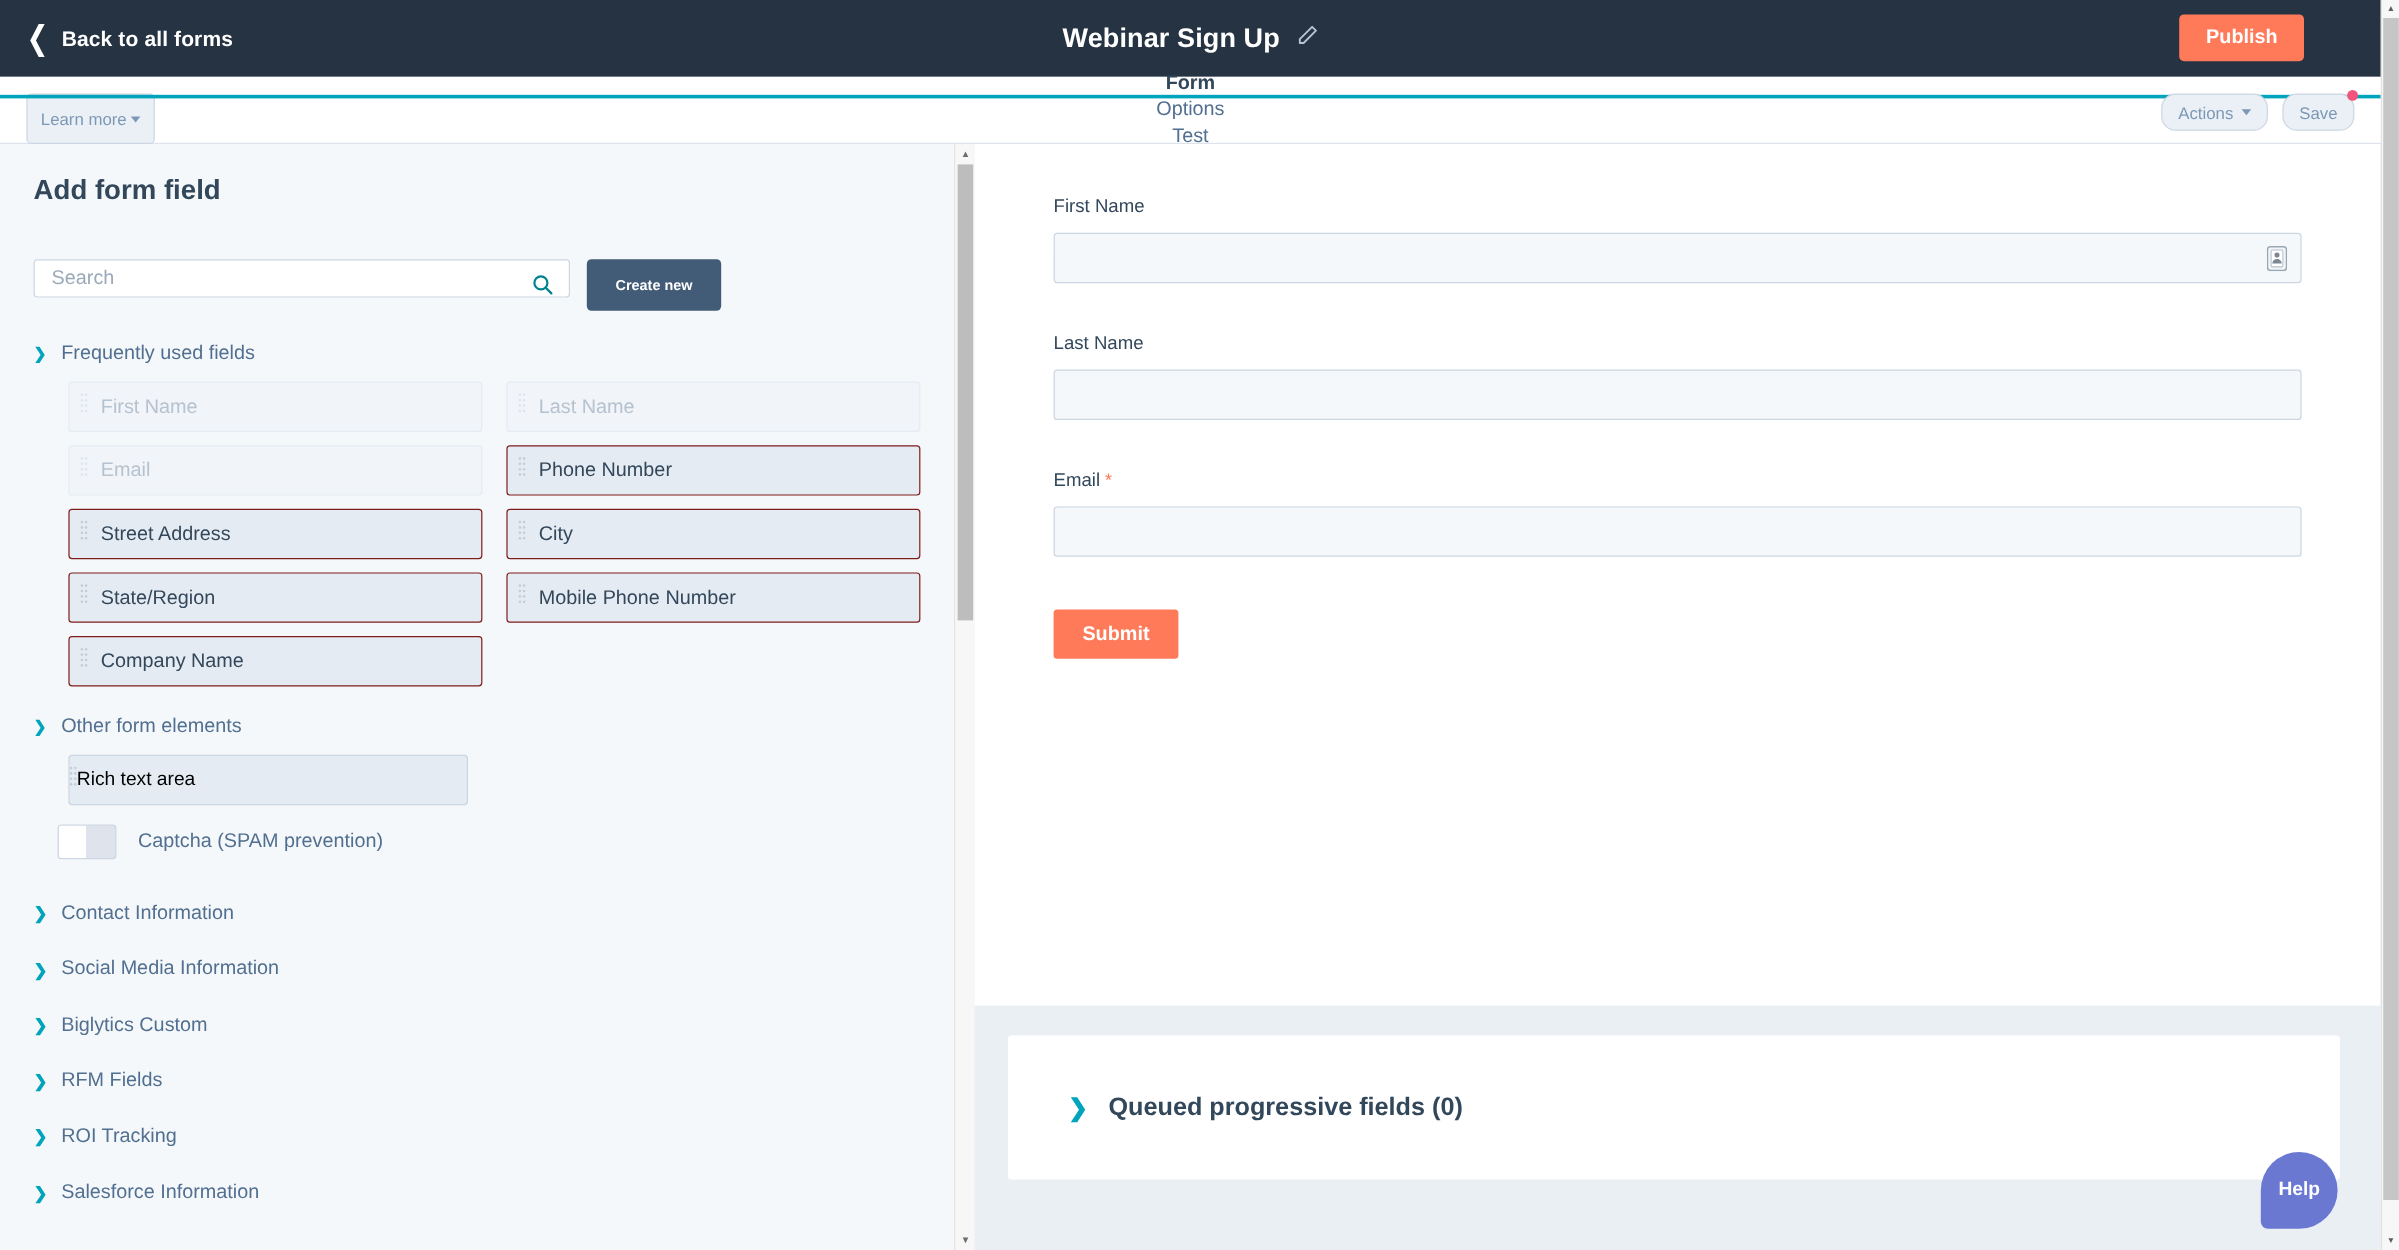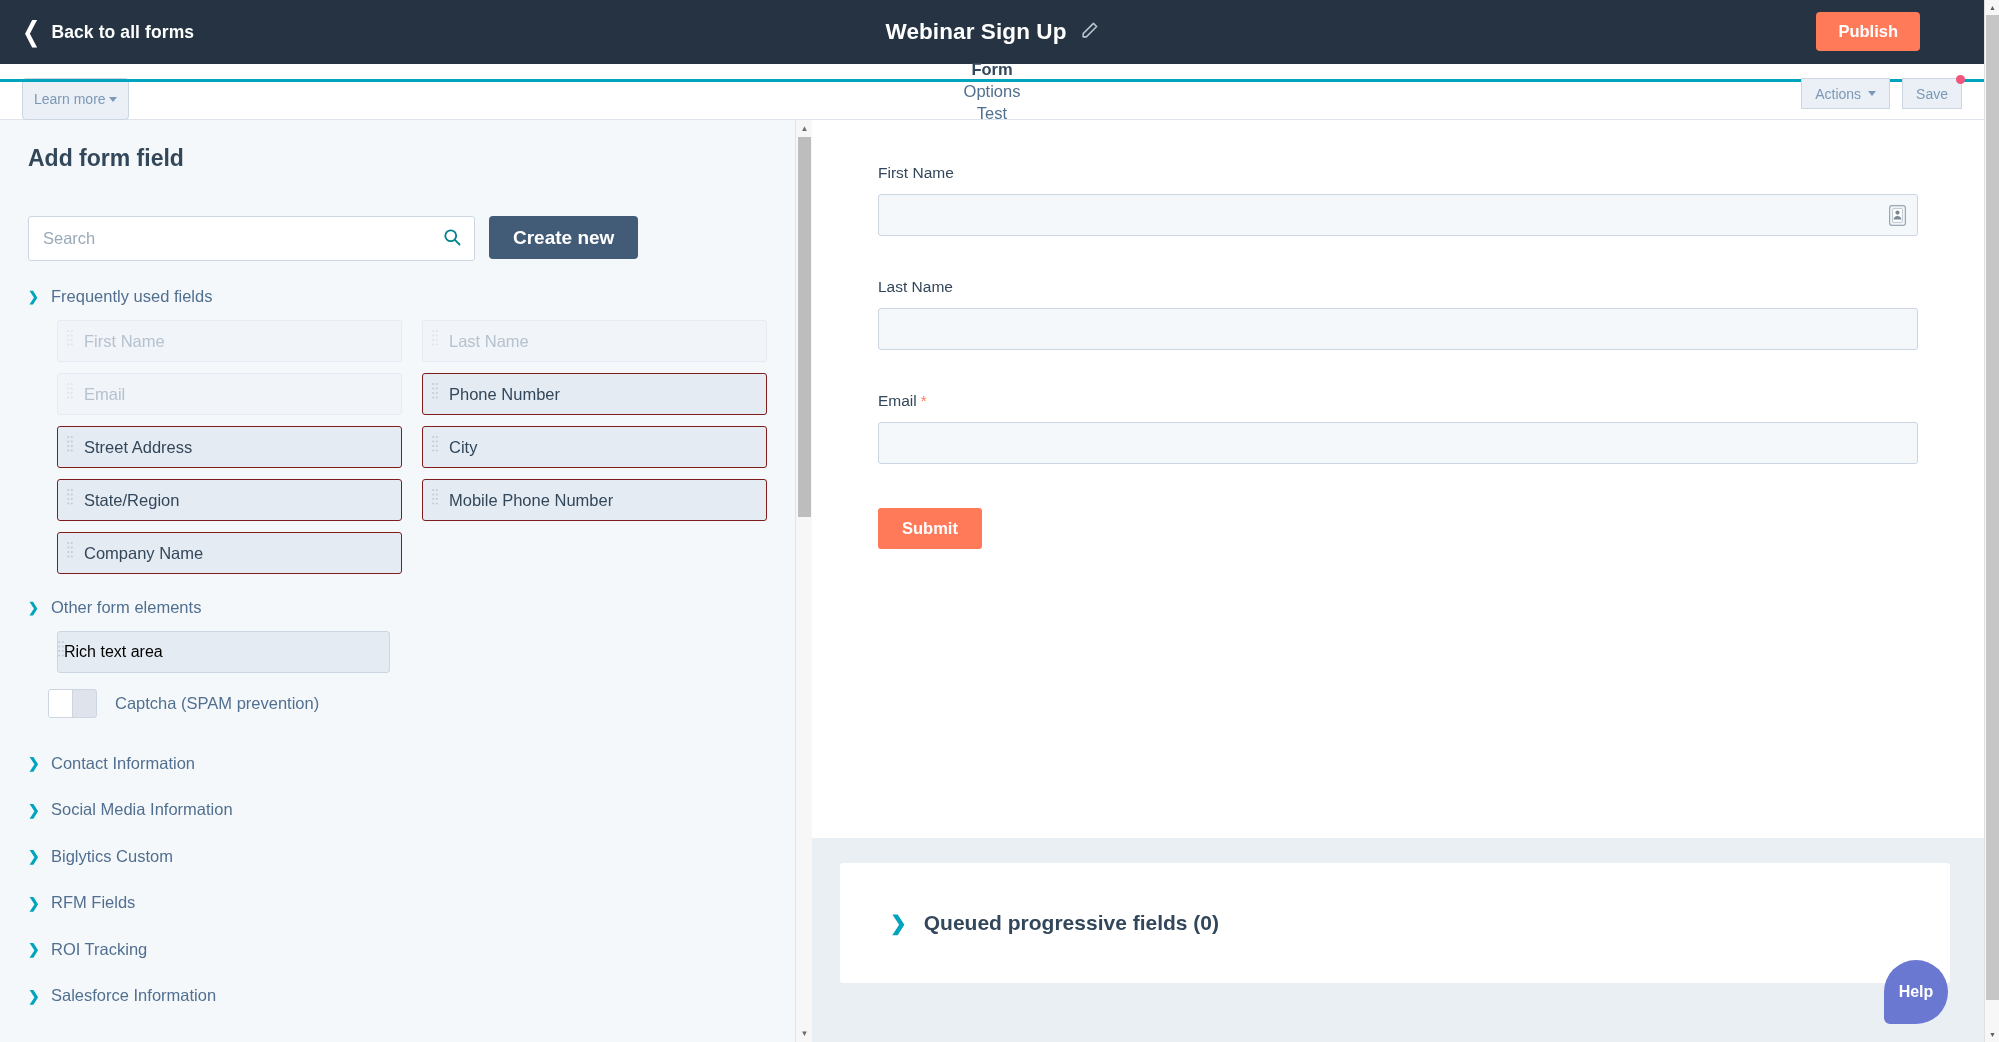--- a/index.html
+++ b/index.html
@@ -68,57 +68,57 @@
     font-size: 16.5px; color: #516f90; cursor: pointer;
     border-bottom: 3px solid transparent; position: relative; top: 1px;
   }
   .tab.active { color: #33475b; font-weight: 600; border-bottom-color: #00a4bd; }
 
   .right-actions {
     position: absolute; right: 22px; top: 14px; display: flex; gap: 12px;
   }
   .ghost-btn {
     background: #eaf0f6; color: #7c98b6; border: 1px solid #cbd6e2;
-    border-radius: 0; height: 31px; padding: 0 13px;
+    border-radius: 12px; height: 31px; padding: 0 13px;
     font-family: "Liberation Sans", sans-serif; font-size: 14px;
     display: flex; align-items: center; gap: 7px; cursor: pointer;
     position: relative;
   }
   .notif-dot {
     position: absolute; right: -4px; top: -4px;
     width: 9px; height: 9px; border-radius: 50%; background: #f2547d;
   }
 
   
   .left-panel {
     position: absolute; left: 0; top: 120px; width: 800px; height: 922px;
     background: #f5f8fa; overflow: hidden;
   }
   .panel-title {
     margin: 25px 0 0 28px; font-size: 23px; font-weight: 700; color: #33475b;
   }
   .search-row { display: flex; margin: 44px 0 0 28px; gap: 14px; }
   .search-box {
-    position: relative; width: 447px; height: 45px;
+    position: relative; width: 447px; height: 32px;
   }
   .search-box input {
     width: 100%; height: 100%;
     border: 1px solid #cbd6e2; border-radius: 3px; background: #fff;
     padding: 0 42px 0 14px; font-size: 16.5px; color: #33475b;
     font-family: "Liberation Sans", sans-serif;
   }
   .search-box input::placeholder { color: #99a9b9; }
   .search-icon-wrap {
     position: absolute; right: 13px; top: 11px; pointer-events: none;
   }
   .create-new {
     background: #425b76; color: #fff; border: none; border-radius: 4px;
     height: 43px; padding: 0 24px;
     font-family: "Liberation Sans", sans-serif;
-    font-size: 19px; font-weight: 600; cursor: pointer;
+    font-size: 12px; font-weight: 600; cursor: pointer;
   }
 
   .group-head {
     display: flex; align-items: center; gap: 11px;
     margin: 26px 0 0 28px; cursor: pointer;
   }
   .group-head .label { font-size: 16.5px; color: #516f90; }
   .chev {
     color: #00a4bd; font-size: 13px; font-weight: 700; line-height: 1;
     display: inline-block; width: 12px;

